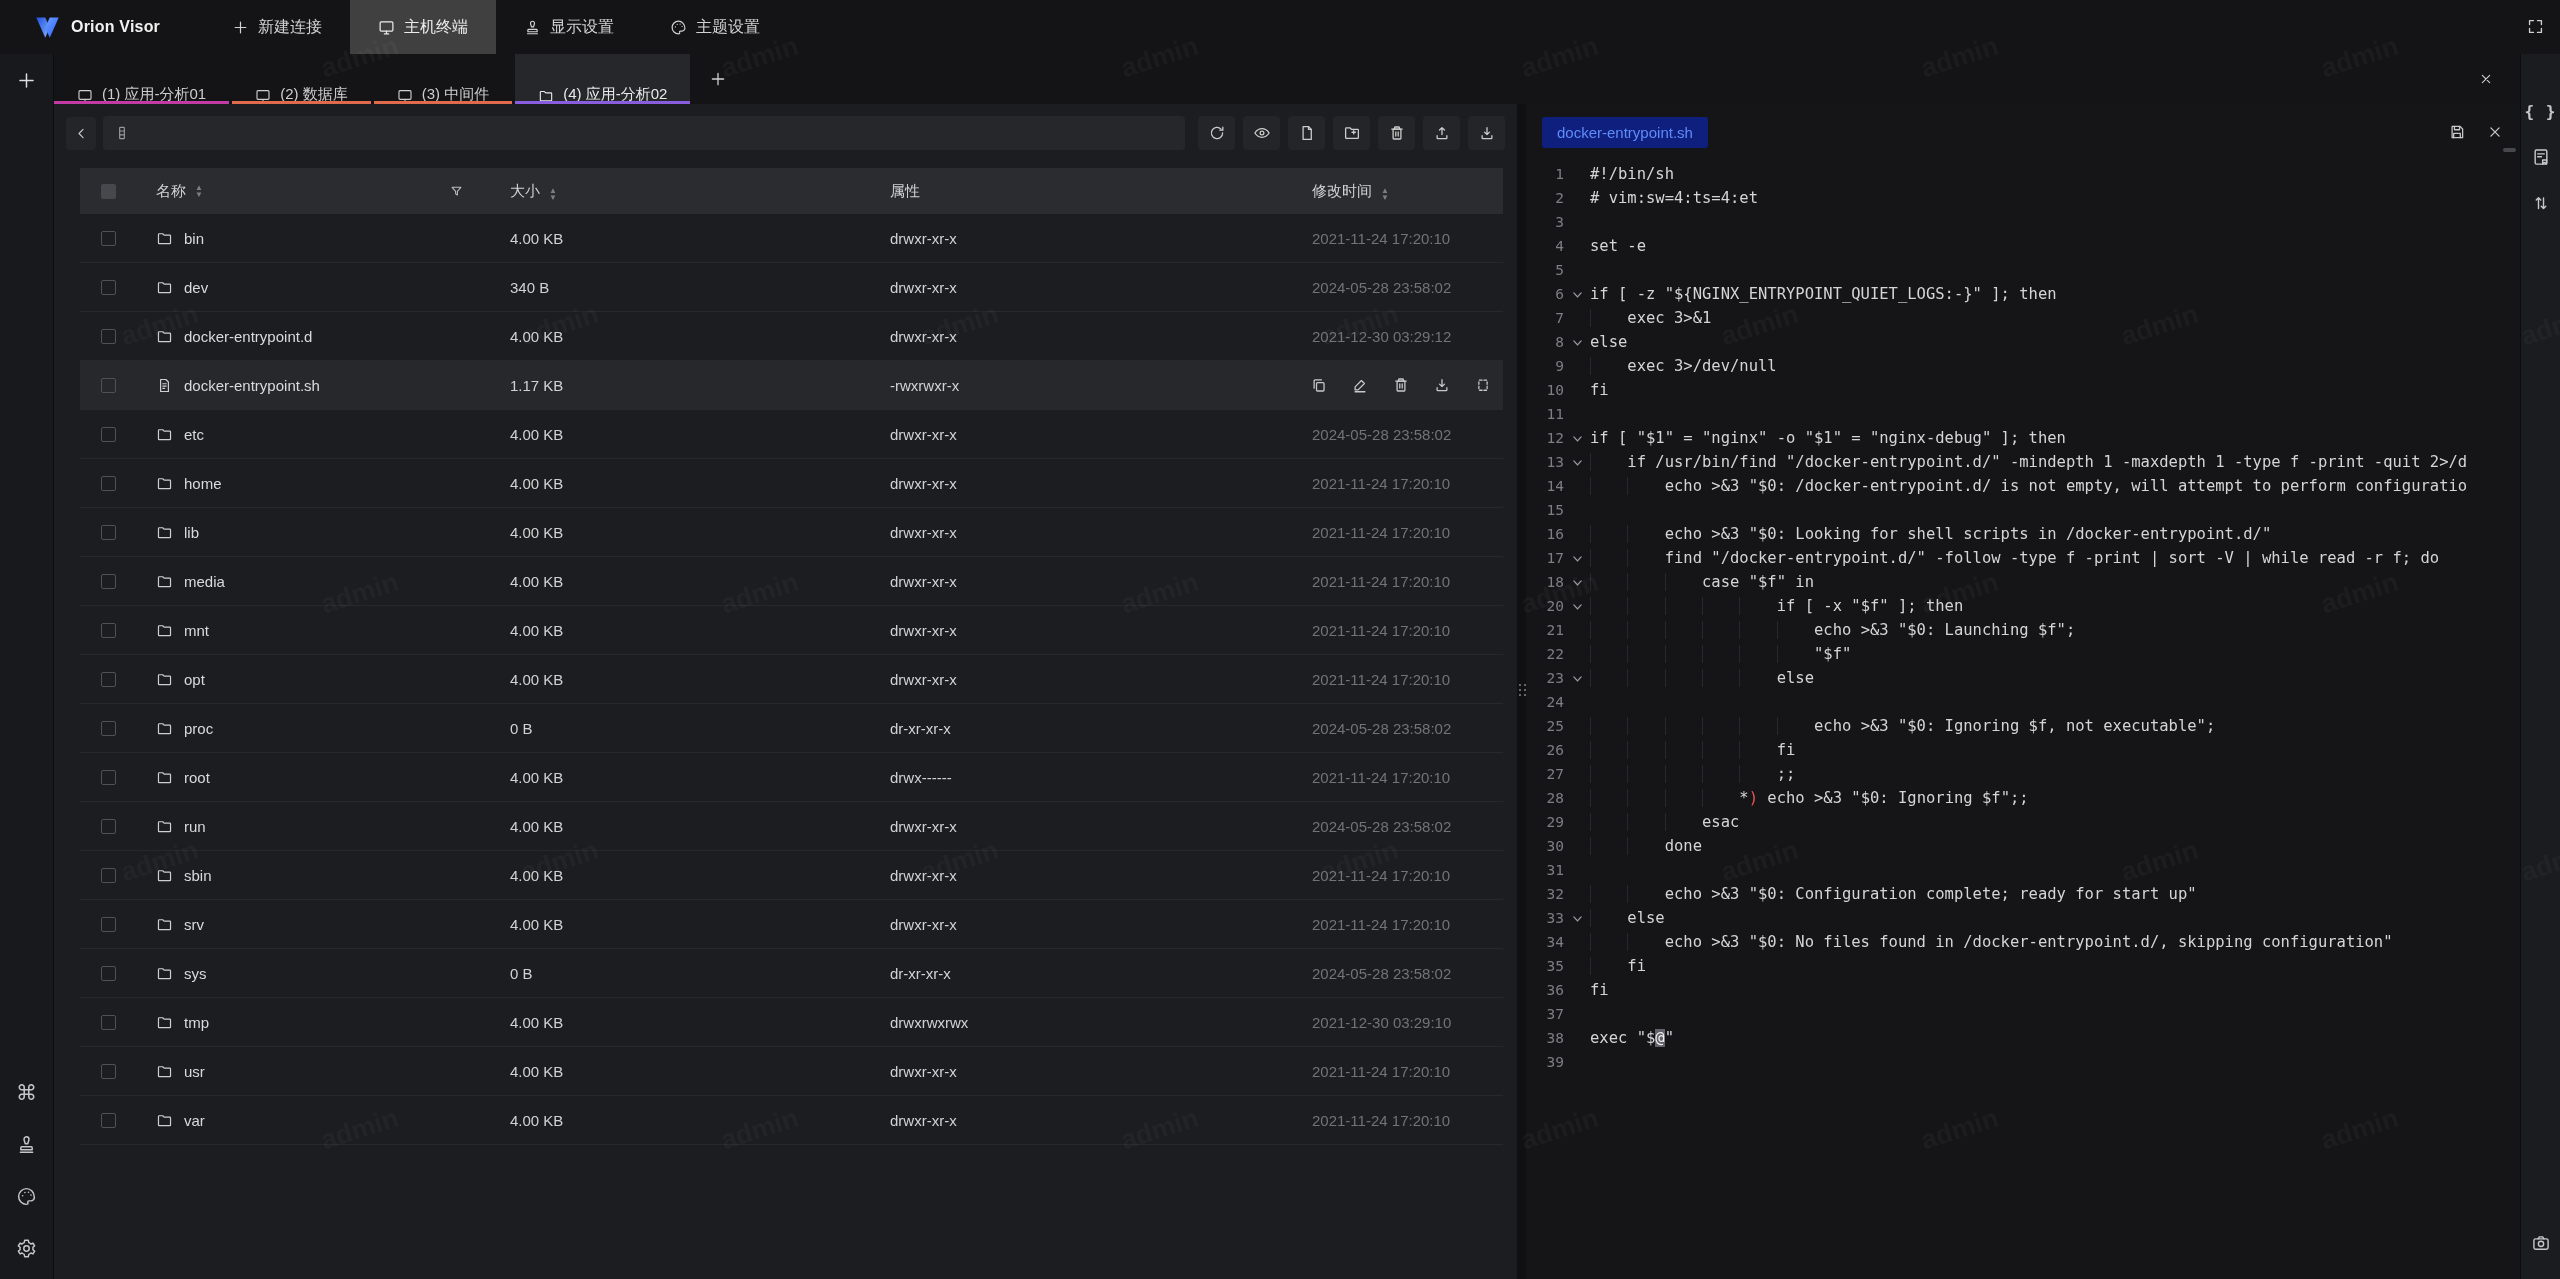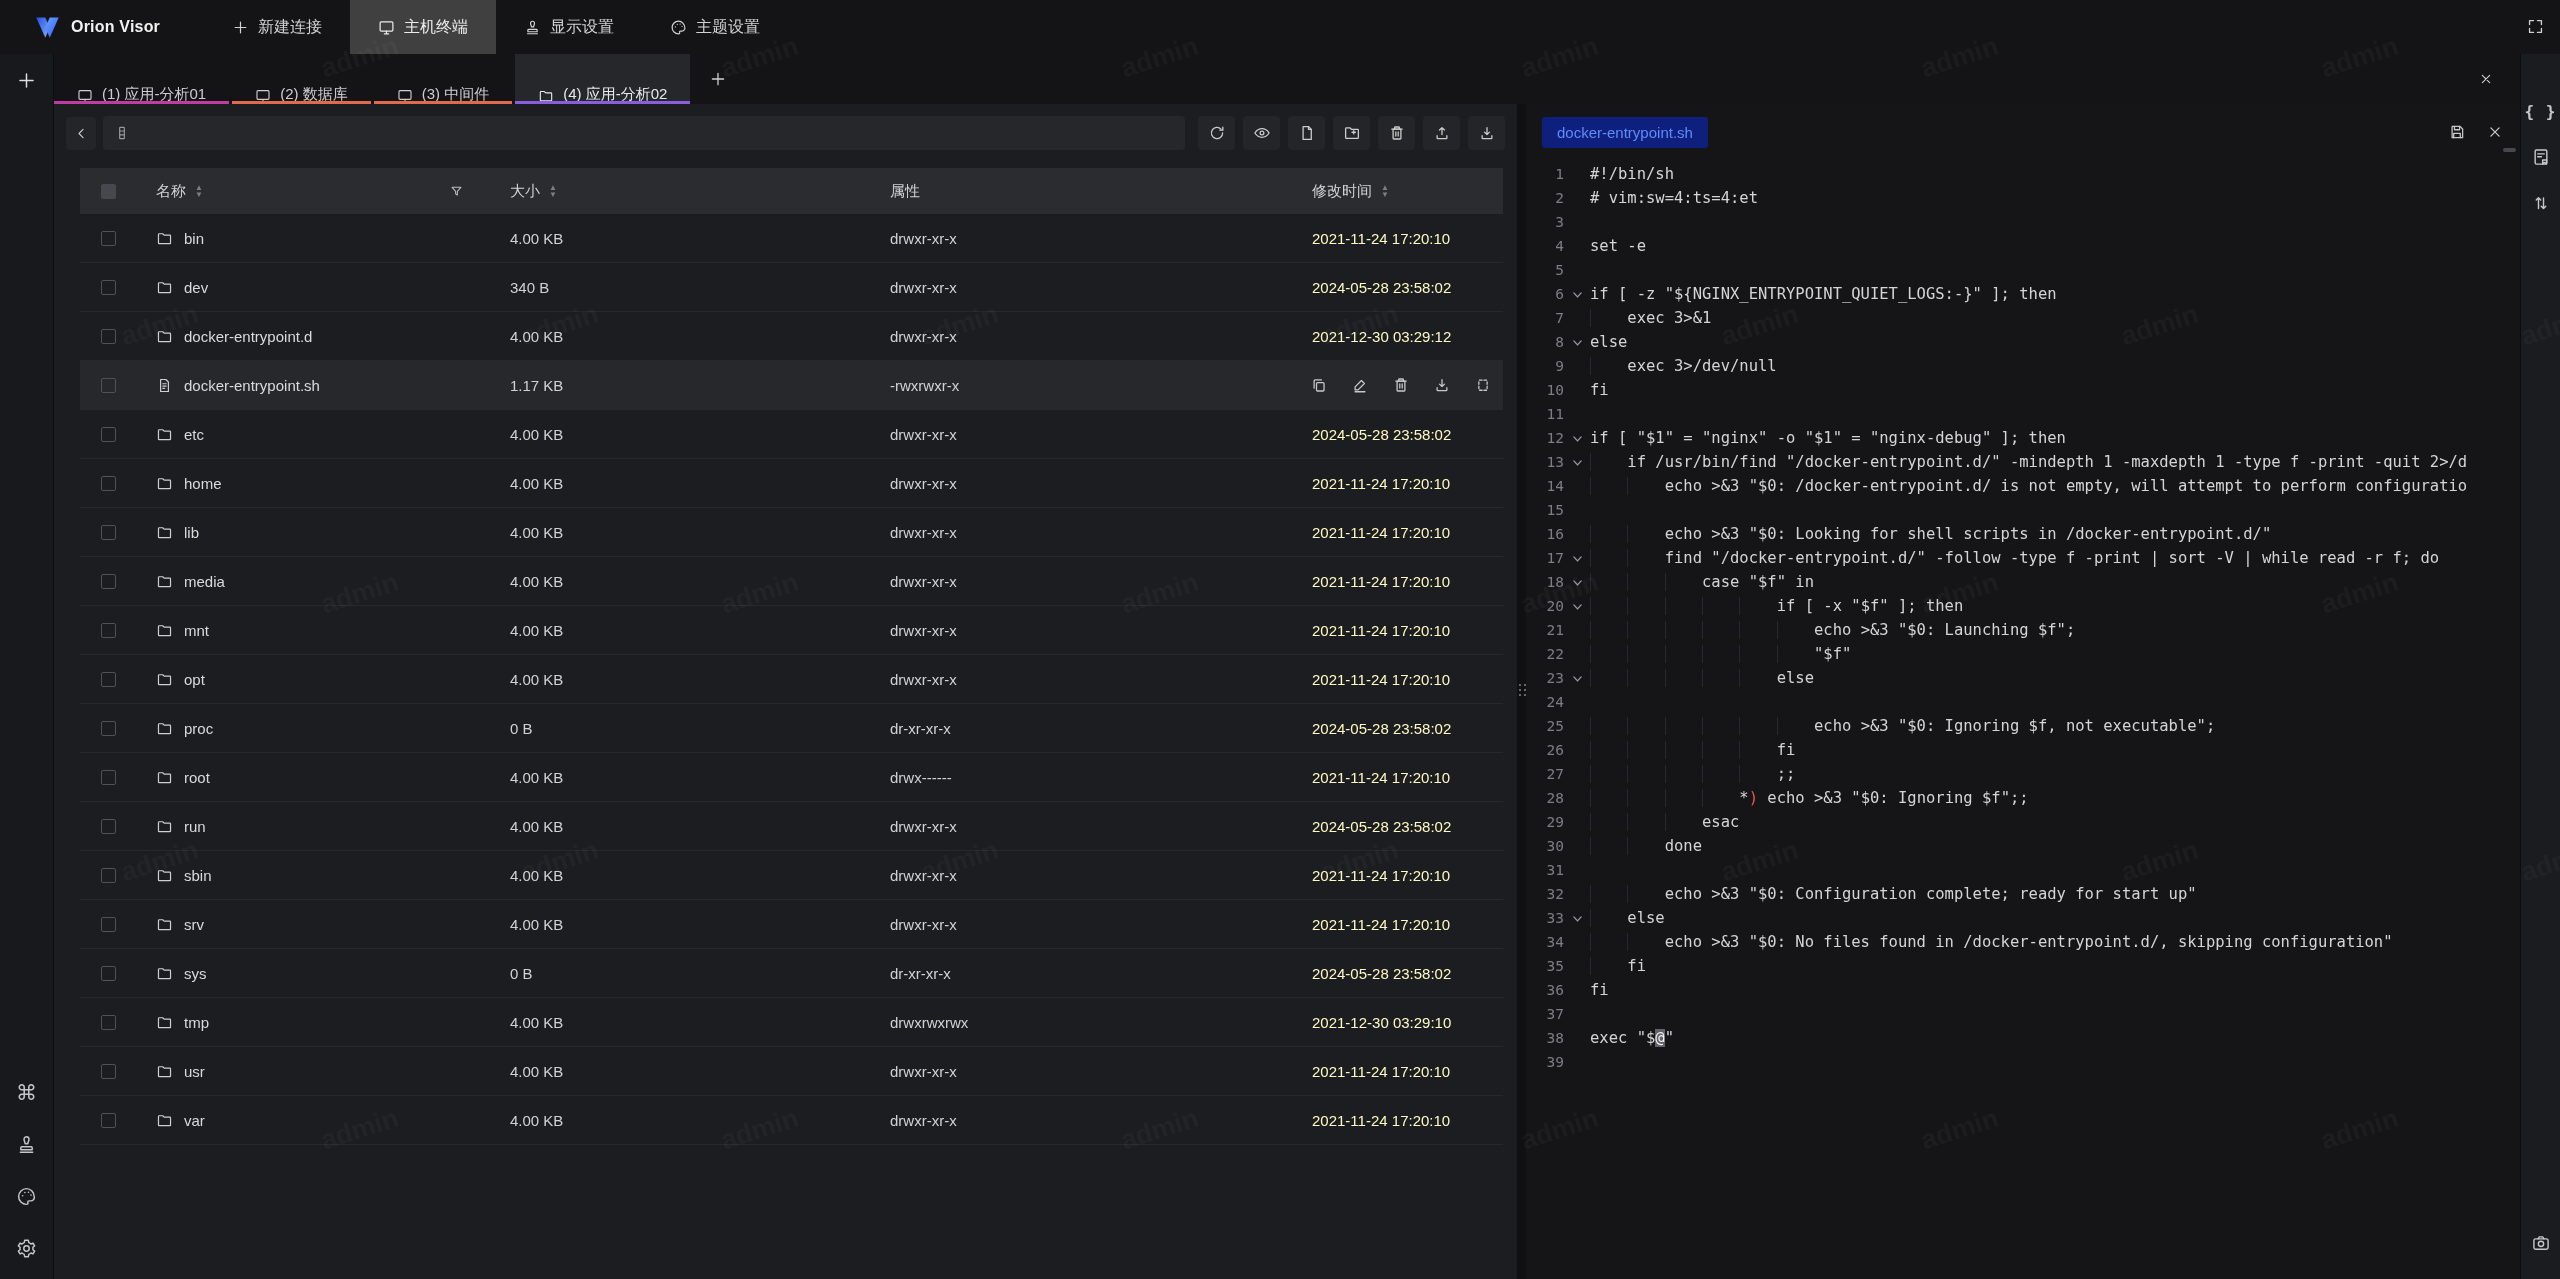--- a/index.html
+++ b/index.html
@@ -52,22 +52,22 @@
   .c-check { display:flex; justify-content:center; }
   .checkbox { width:15px; height:15px; border:1px solid #505156; border-radius:2px; background:transparent; cursor:pointer; }
   .checkbox.head { background:#47484d; border-color:#47484d; }
   .c-name { display:flex; align-items:center; gap:11px; padding-left:20px; color:#dadadb; }
   .c-name .fico { color:#cfcfd0; display:flex; }
   .h-name { display:flex; align-items:center; padding-left:20px; padding-right:26px; justify-content:space-between; }
   .h-label { display:flex; align-items:center; }
   .sort { display:inline-flex; flex-direction:column; margin-left:9px; color:#7e7e84; font-size:8px; line-height:7px; cursor:pointer; }
   .funnel { color:#bdbdbf; cursor:pointer; display:flex; }
   .c-size, .c-perms { padding-left:20px; color:#d2d2d3; }
-  .h-plain { padding-left:20px; display:flex; align-items:center; }
-  .c-time { padding-left:12px; color:#fef9c3; }
+  .h-plain { padding-left:20px; display:flex; align-items:flex-end; }
+  .c-time { padding-left:12px; color:#737373; }
   .c-actions { padding-left:10px; display:flex; align-items:center; gap:23px; color:#c9c9cb; }
   .c-actions .act { cursor:pointer; display:flex; }
 
   
   .divider { width:9px; background:#101012; position:relative; flex:none; cursor:col-resize; }
   .drag-dots { position:absolute; top:580px; left:2px; display:grid; grid-template-columns:2px 2px; gap:3px; }
   .drag-dots i { width:2px; height:2px; background:#85858a; border-radius:1px; }
 
   
   .editor { flex:1; background:#151518; display:flex; flex-direction:column; min-width:0; position:relative; }

